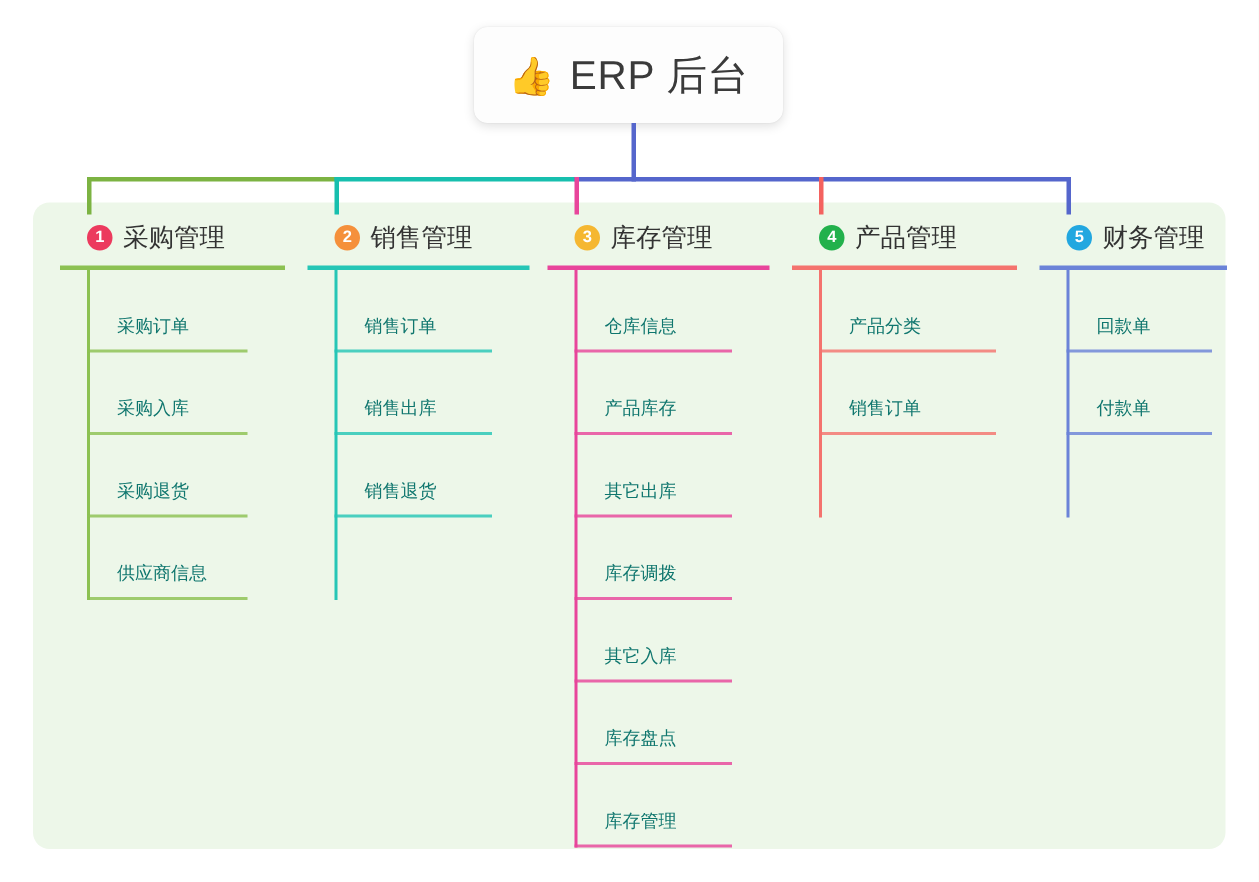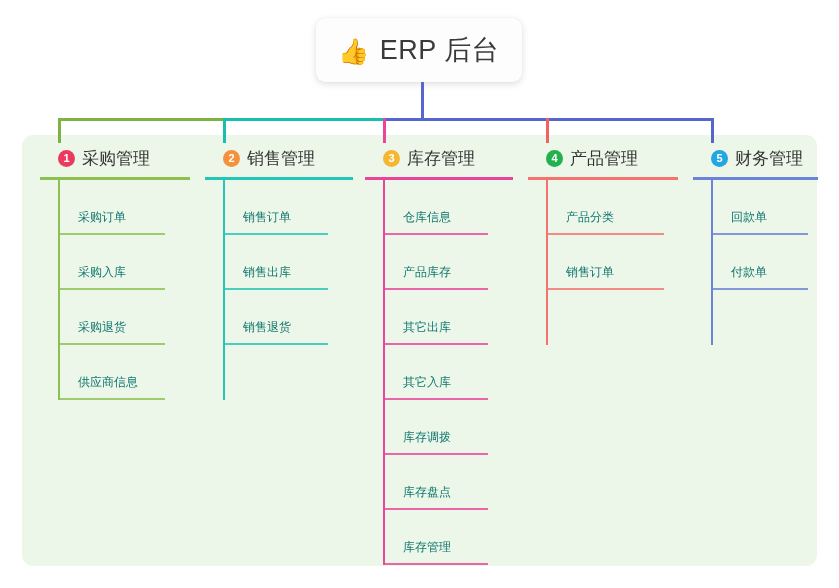--- a/index.html
+++ b/index.html
@@ -208,25 +208,25 @@
         </div>
         <div class="leaf">
           <span class="leaf-label">产品库存</span>
           <div class="leaf-rule" style="width: 105px; background: rgb(232, 69, 155); opacity: 0.82;"></div>
         </div>
         <div class="leaf">
           <span class="leaf-label">其它出库</span>
           <div class="leaf-rule" style="width: 105px; background: rgb(232, 69, 155); opacity: 0.82;"></div>
         </div>
         <div class="leaf">
+          <span class="leaf-label">库存调拨</span>
+          <div class="leaf-rule" style="width: 105px; background: rgb(232, 69, 155); opacity: 0.82;"></div>
+        </div>
+        <div class="leaf">
           <span class="leaf-label">其它入库</span>
-          <div class="leaf-rule" style="width: 105px; background: rgb(232, 69, 155); opacity: 0.82;"></div>
-        </div>
-        <div class="leaf">
-          <span class="leaf-label">库存调拨</span>
           <div class="leaf-rule" style="width: 105px; background: rgb(232, 69, 155); opacity: 0.82;"></div>
         </div>
         <div class="leaf">
           <span class="leaf-label">库存盘点</span>
           <div class="leaf-rule" style="width: 105px; background: rgb(232, 69, 155); opacity: 0.82;"></div>
         </div>
         <div class="leaf">
           <span class="leaf-label">库存管理</span>
           <div class="leaf-rule" style="width: 105px; background: rgb(232, 69, 155); opacity: 0.82;"></div>
         </div>

